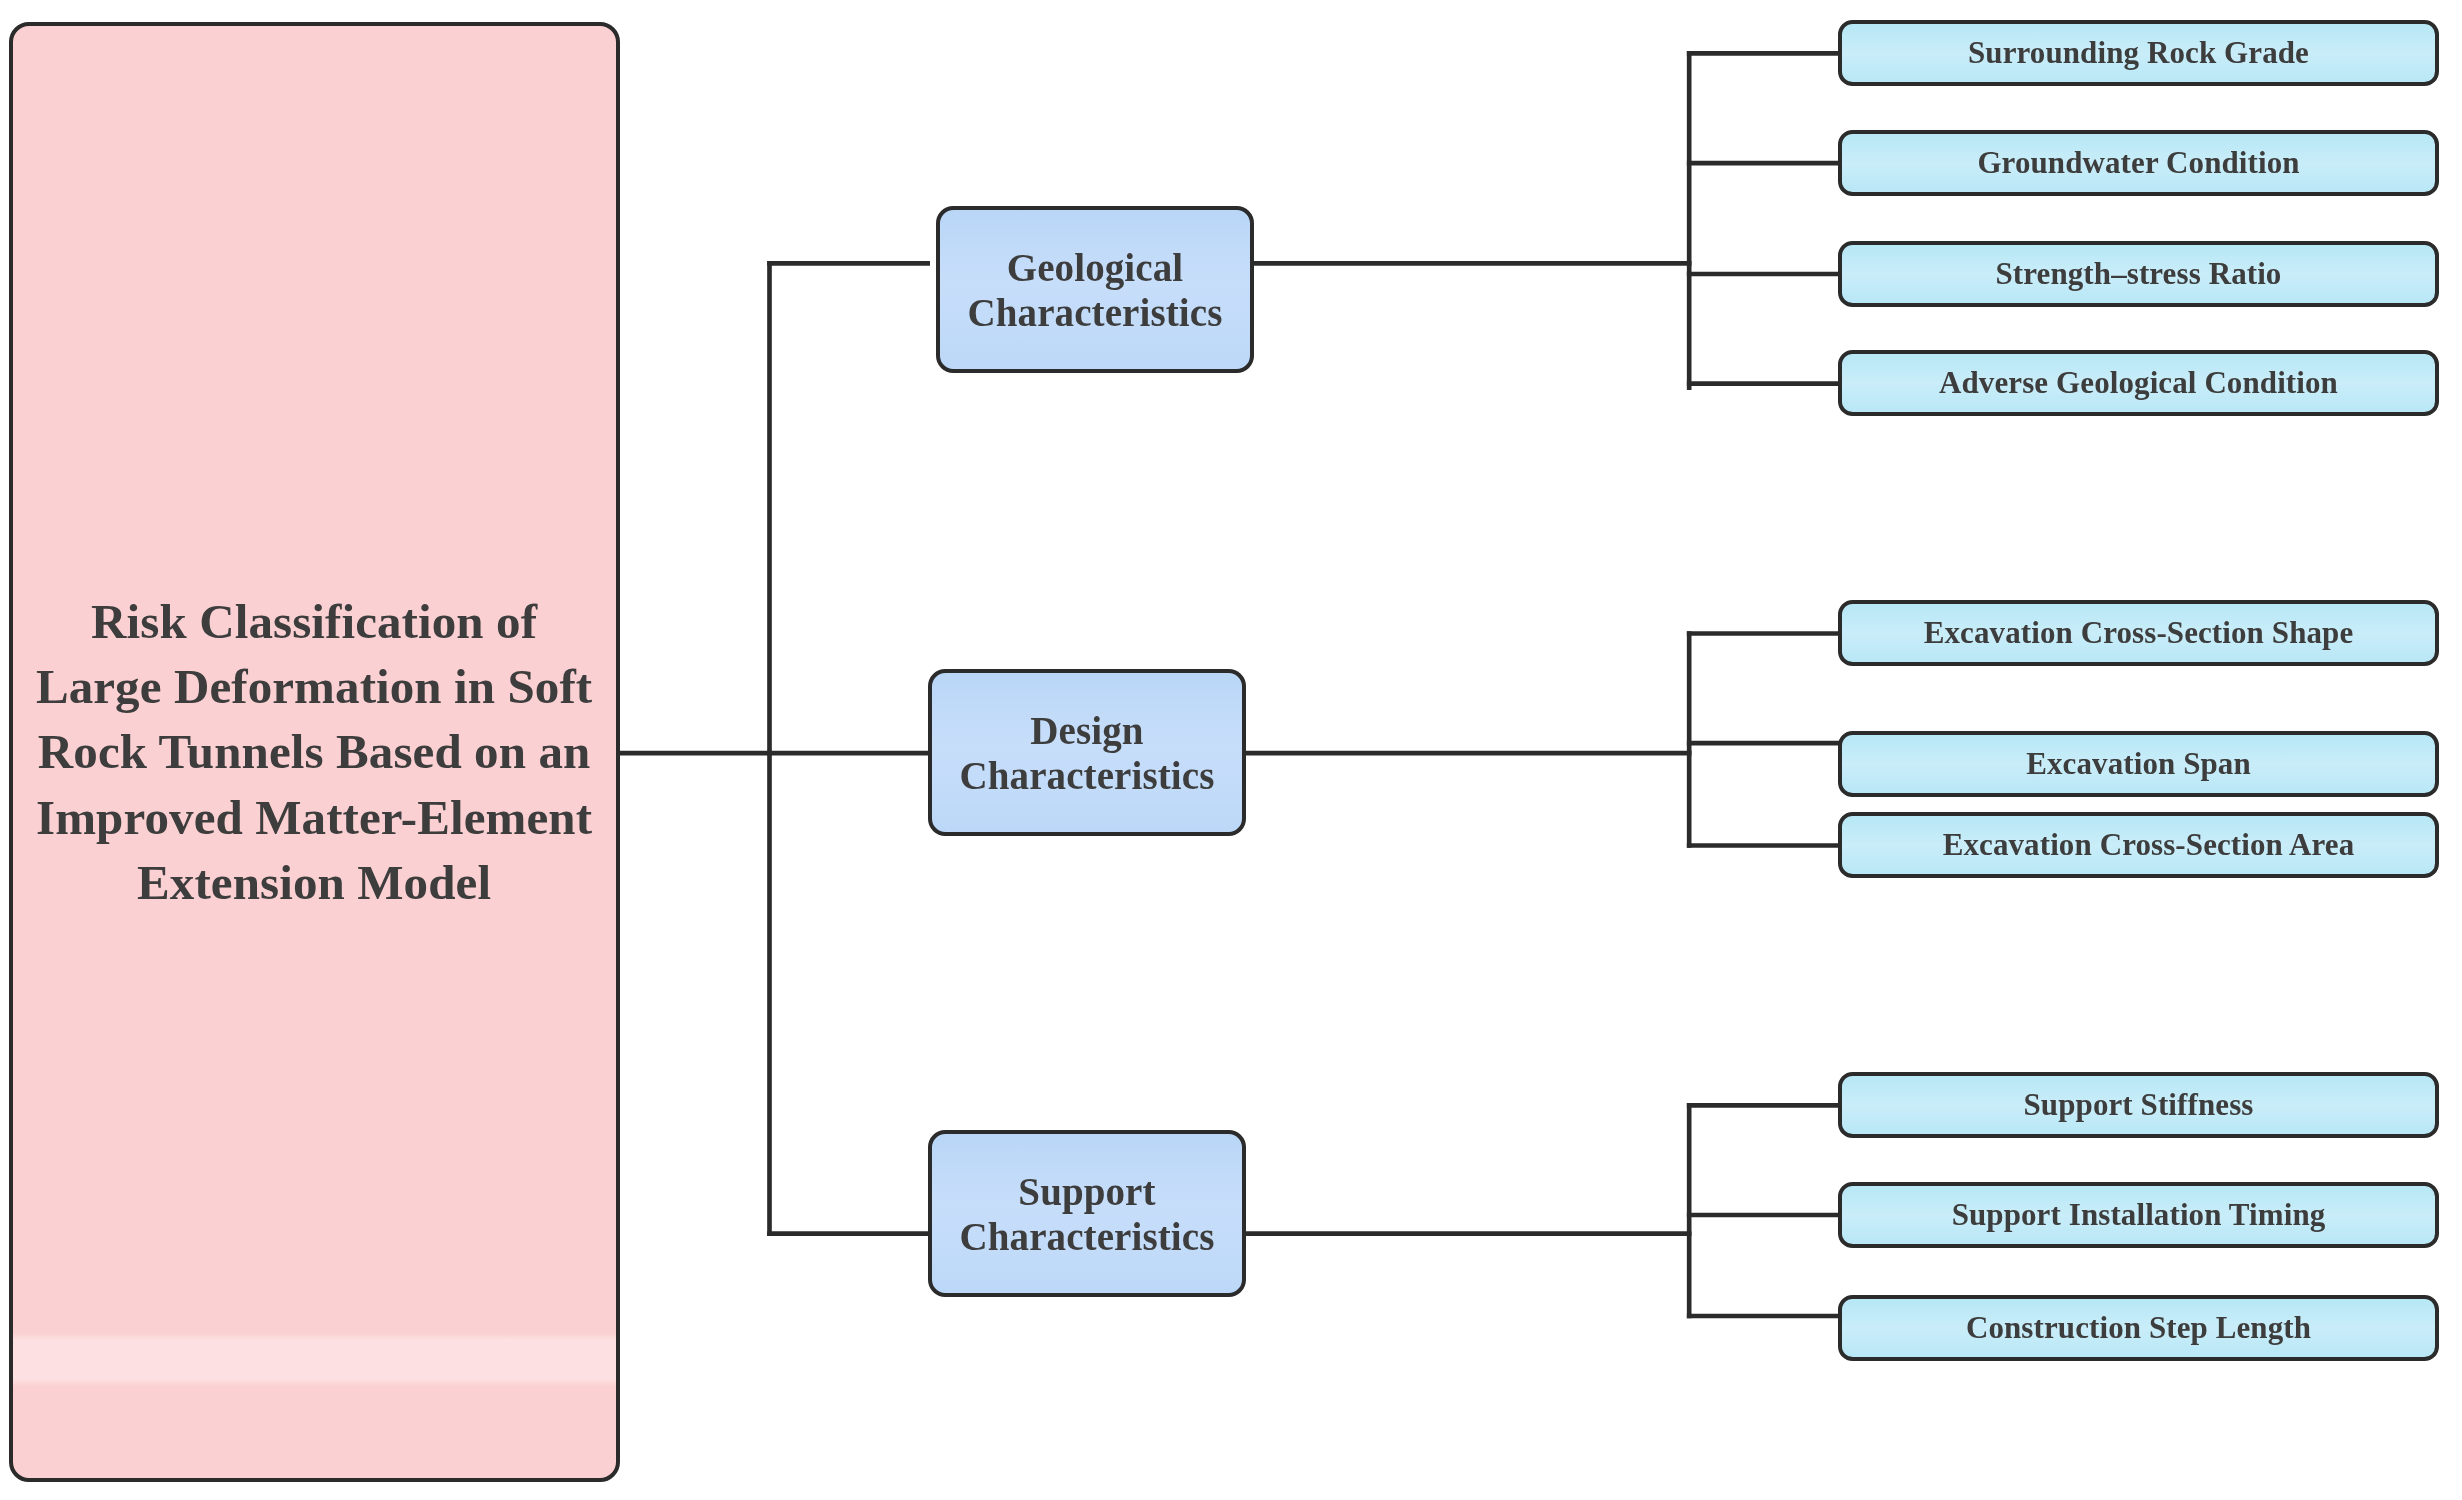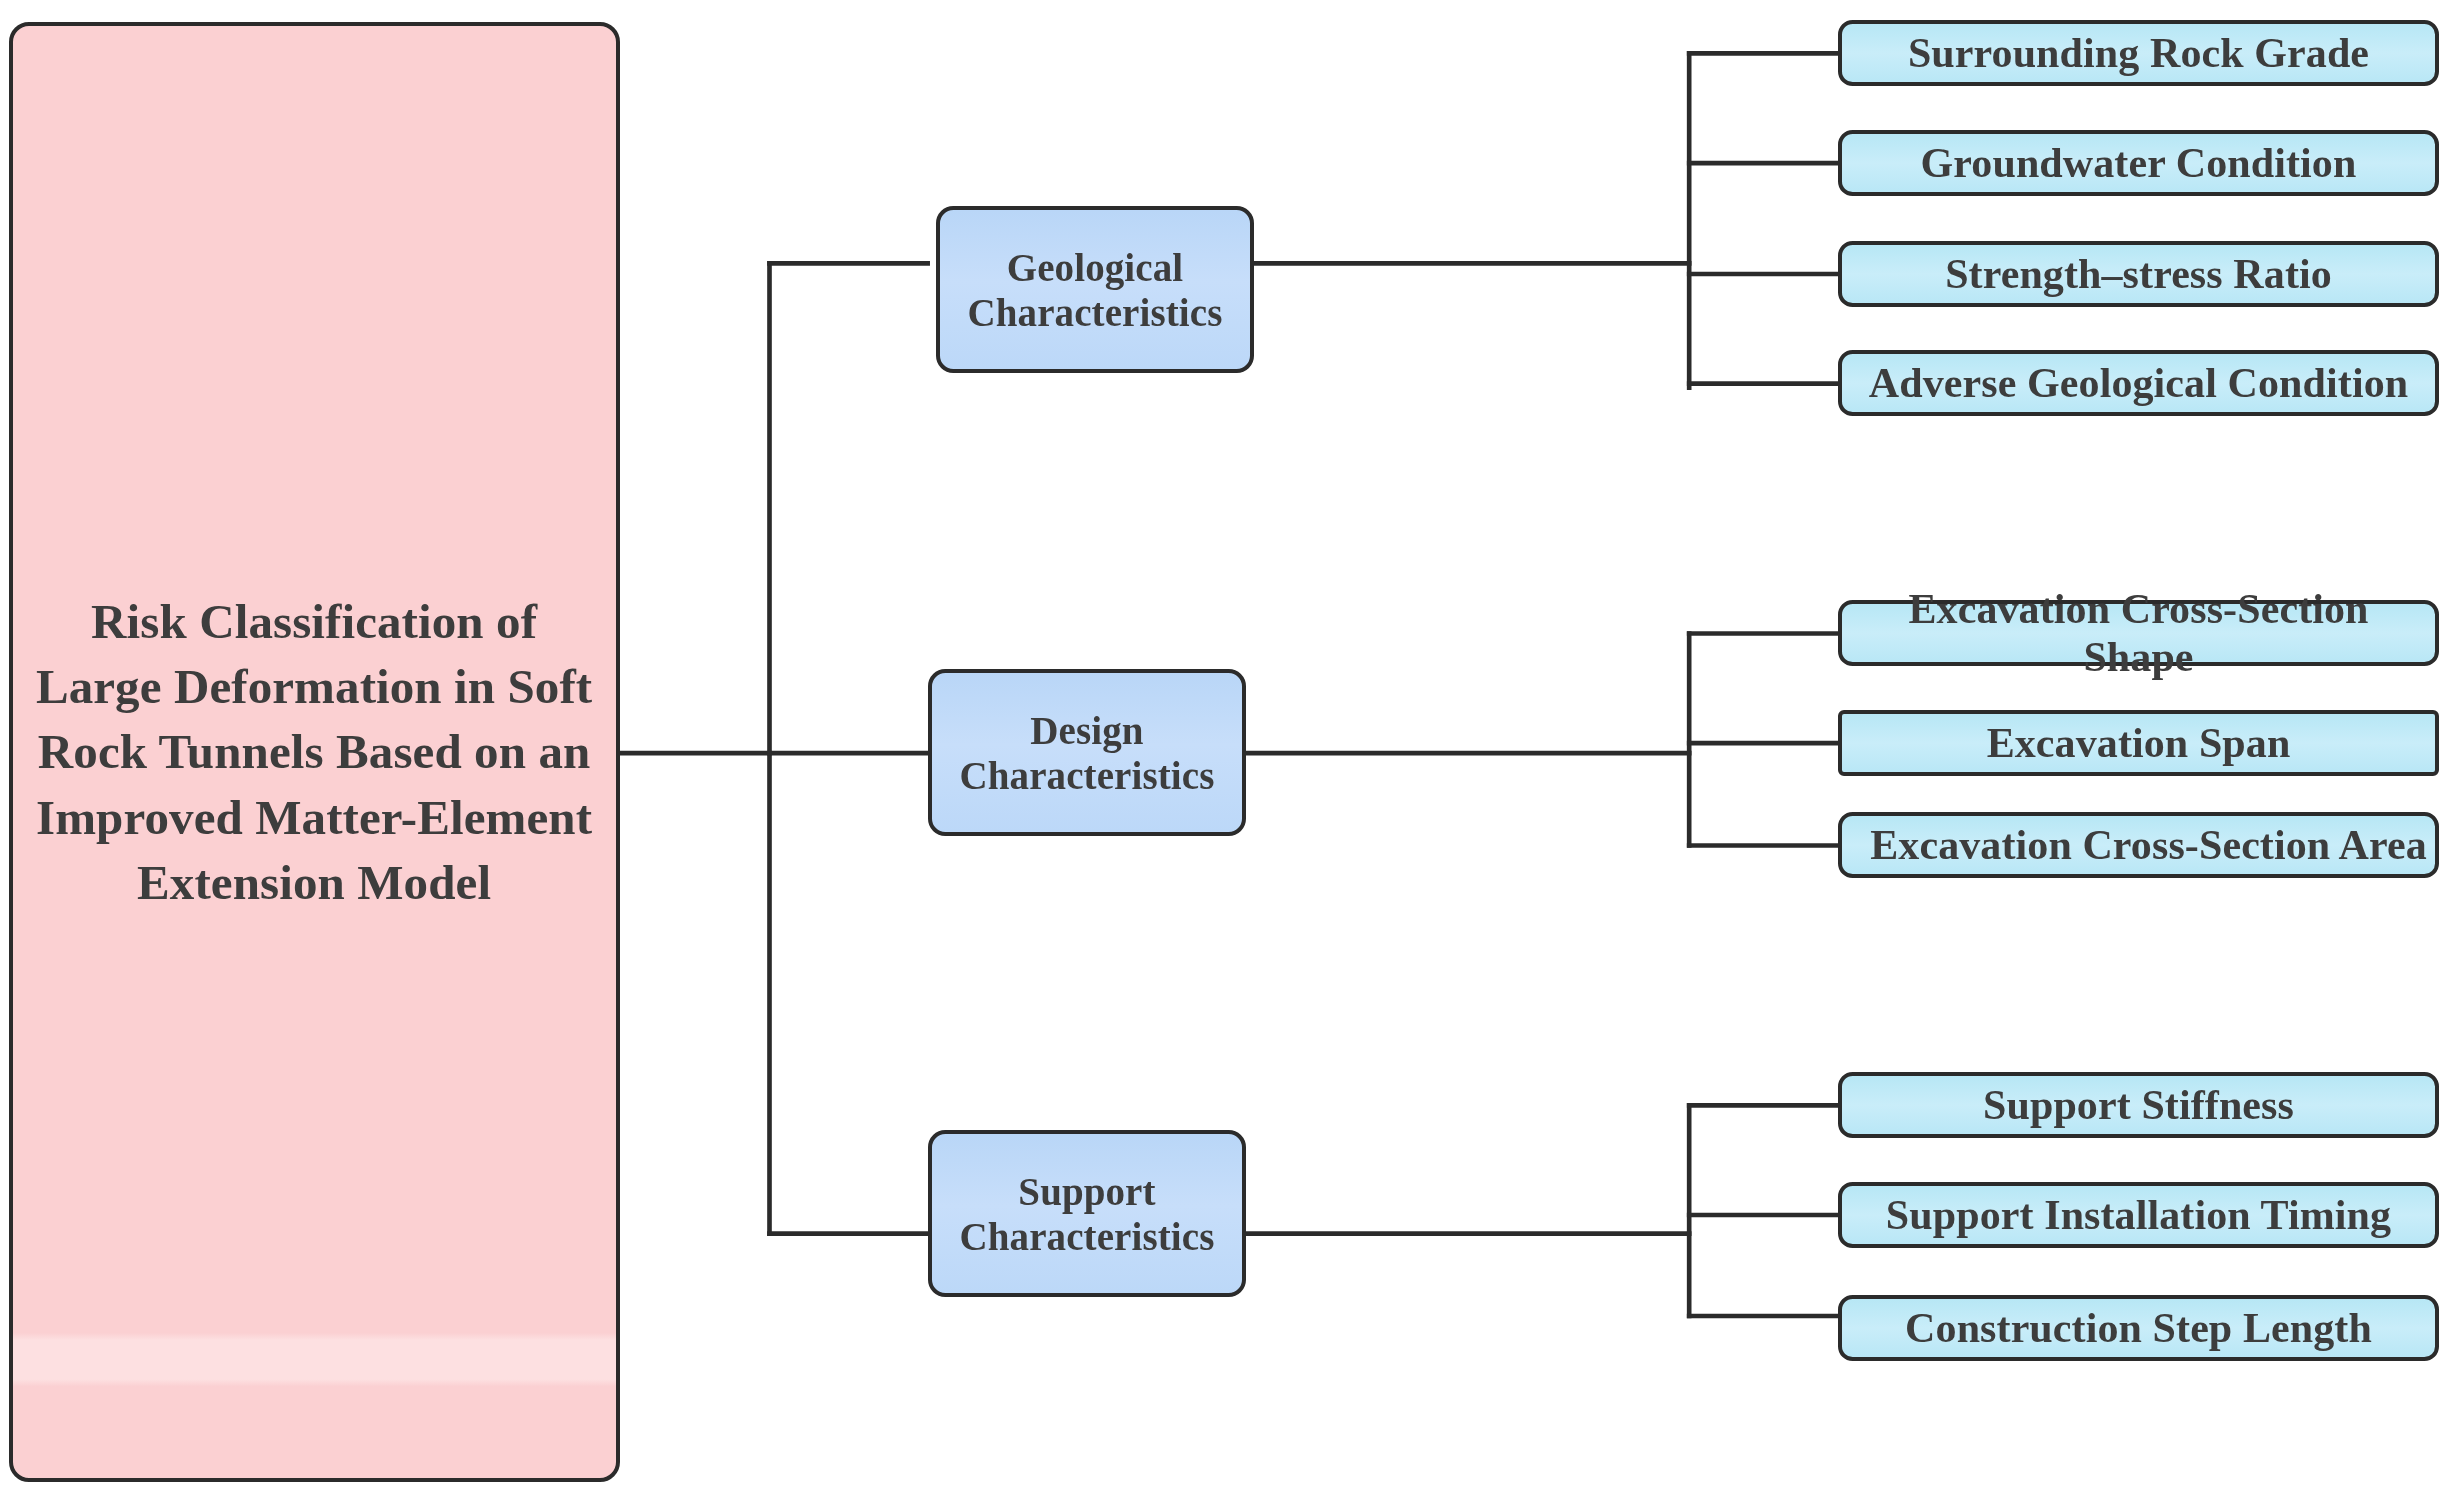--- a/index.html
+++ b/index.html
@@ -48,32 +48,32 @@
   #cat-0{left:936px;top:206px;}
   #cat-1{left:928px;top:669px;}
   #cat-2{left:928px;top:1130px;}
 
   
   .leaf{
     left:1838px;
     width:601px;height:66px;
     border-radius:14.6px;
     background:linear-gradient(to bottom,#b7e7f5 0%,#c9edf9 50%,#b9e7f6 100%);
-    font-size:42px;
+    font-size:31px;
     padding:0 8px;
     font-family:Liberation Serif, serif;
   }
   
   #leaf-0-0{top:20px;}
   #leaf-0-1{top:130px;}
   #leaf-0-2{top:241px;}
   #leaf-0-3{top:350px;}
   
   #leaf-1-0{top:600px;}
-  #leaf-1-1{top:710px;border-radius:6px;}
+  #leaf-1-1{top:731px;}
   #leaf-1-2{top:812px;padding-left:28px;}
   
   #leaf-2-0{top:1072px;}
   #leaf-2-1{top:1182px;}
   #leaf-2-2{top:1283px;margin-top:12px;}
 </style>
 </head>
 <body>
 
 <div id="canvas">

